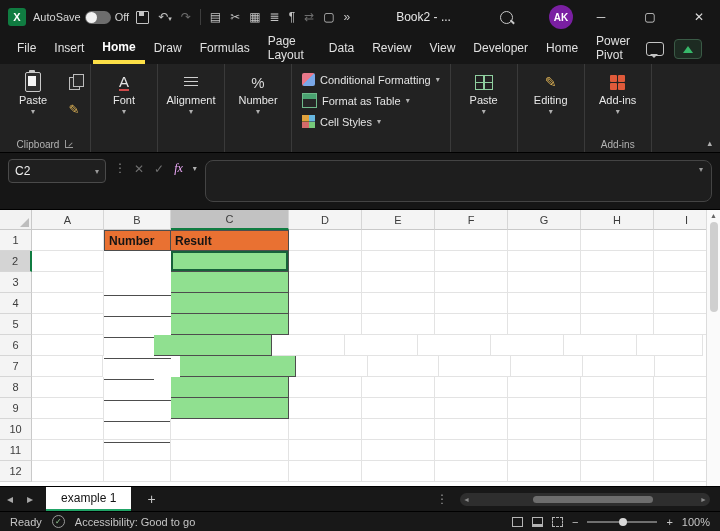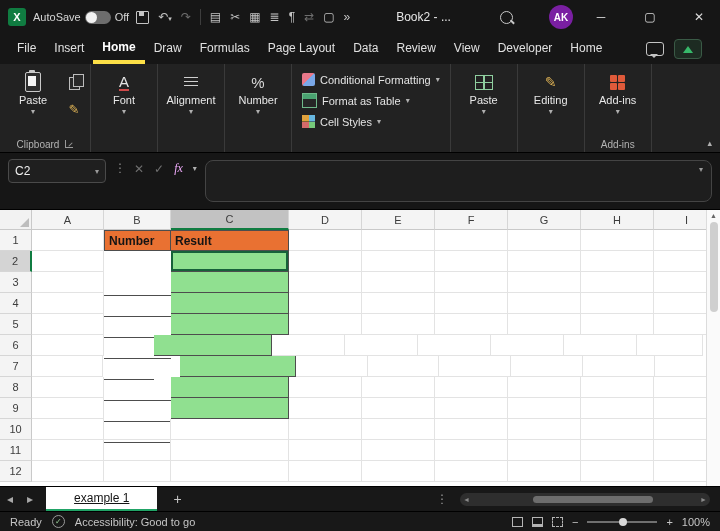--- a/index.html
+++ b/index.html
@@ -93,21 +93,21 @@
   .gcell.rng{border-right-color:#4d4d4d;border-bottom-color:#4d4d4d;}
   .gcell.rngL{border-left:1px solid #4d4d4d;}
   .gcell.rngT{border-top:1px solid #4d4d4d;}
   .gcell.selcell{box-shadow:inset 0 0 0 2px #17613a;}
   .vscroll{position:absolute;top:0;right:0;bottom:0;width:14px;background:#fafafa;border-left:1px solid #dcdcdc;display:flex;flex-direction:column;align-items:center;font-size:7px;color:#666;padding:2px 0;box-sizing:border-box;}
   .vthumb{width:8px;height:90px;background:#cfcfcf;border-radius:4px;margin-top:3px;}
 
   
   .tabsbar{height:24px;flex:0 0 24px;background:#181818;display:flex;align-items:center;border-top:1px solid #000;font-size:12px;position:relative;}
   .tabnav{color:#a8a8a8;font-size:12px;padding:0 7px;}
-  .sheettab{height:100%;background:#ffffff;color:#141414;display:flex;align-items:center;padding:0 28px;border-bottom:2px solid #21A366;box-sizing:border-box;margin-left:6px;text-decoration:underline;}
+  .sheettab{height:100%;background:#ffffff;color:#141414;display:flex;align-items:center;padding:0 15px;border-bottom:2px solid #21A366;box-sizing:border-box;margin-left:6px;}
   .addsheet{color:#c8c8c8;font-size:14px;margin-left:16px;}
   .tabdots{color:#9a9a9a;margin-left:auto;}
   .hscroll{width:250px;height:13px;background:#2e2e2e;border-radius:7px;margin:0 10px 0 12px;display:flex;align-items:center;padding:0 3px;box-sizing:border-box;gap:3px;}
   .hscroll .arr{color:#8a8a8a;font-size:7px;}
   .hthumb{flex:0 0 120px;height:7px;background:#6d6d6d;border-radius:4px;margin-left:60px;}
 
   
   .statusbar{height:19px;flex:0 0 19px;background:#181818;border-top:1px solid #000;display:flex;align-items:center;font-size:11px;color:#c6c6c6;padding:0 10px;gap:10px;}
   .accicon{width:11px;height:11px;border:1px solid #9a9a9a;border-radius:50%;font-size:8px;display:flex;align-items:center;justify-content:center;color:#9ad09a;}
   .sright{margin-left:auto;display:flex;align-items:center;gap:9px;}
@@ -159,20 +159,21 @@
     <span class="mitem">Insert</span>
     <span class="mitem active">Home</span>
     <span class="mitem">Draw</span>
     <span class="mitem">Formulas</span>
     <span class="mitem">Page Layout</span>
     <span class="mitem">Data</span>
     <span class="mitem">Review</span>
     <span class="mitem">View</span>
     <span class="mitem">Developer</span>
     <span class="mitem">Home</span>
+    <span class="mitem">Power Pivot</span>
     <div class="menuright">
       <span class="commenticon"></span>
       <span class="sharebtn">
           <span class="arrow"></span>
         </span>
     </div>
   </div>
 
   <div class="ribbon">
 

